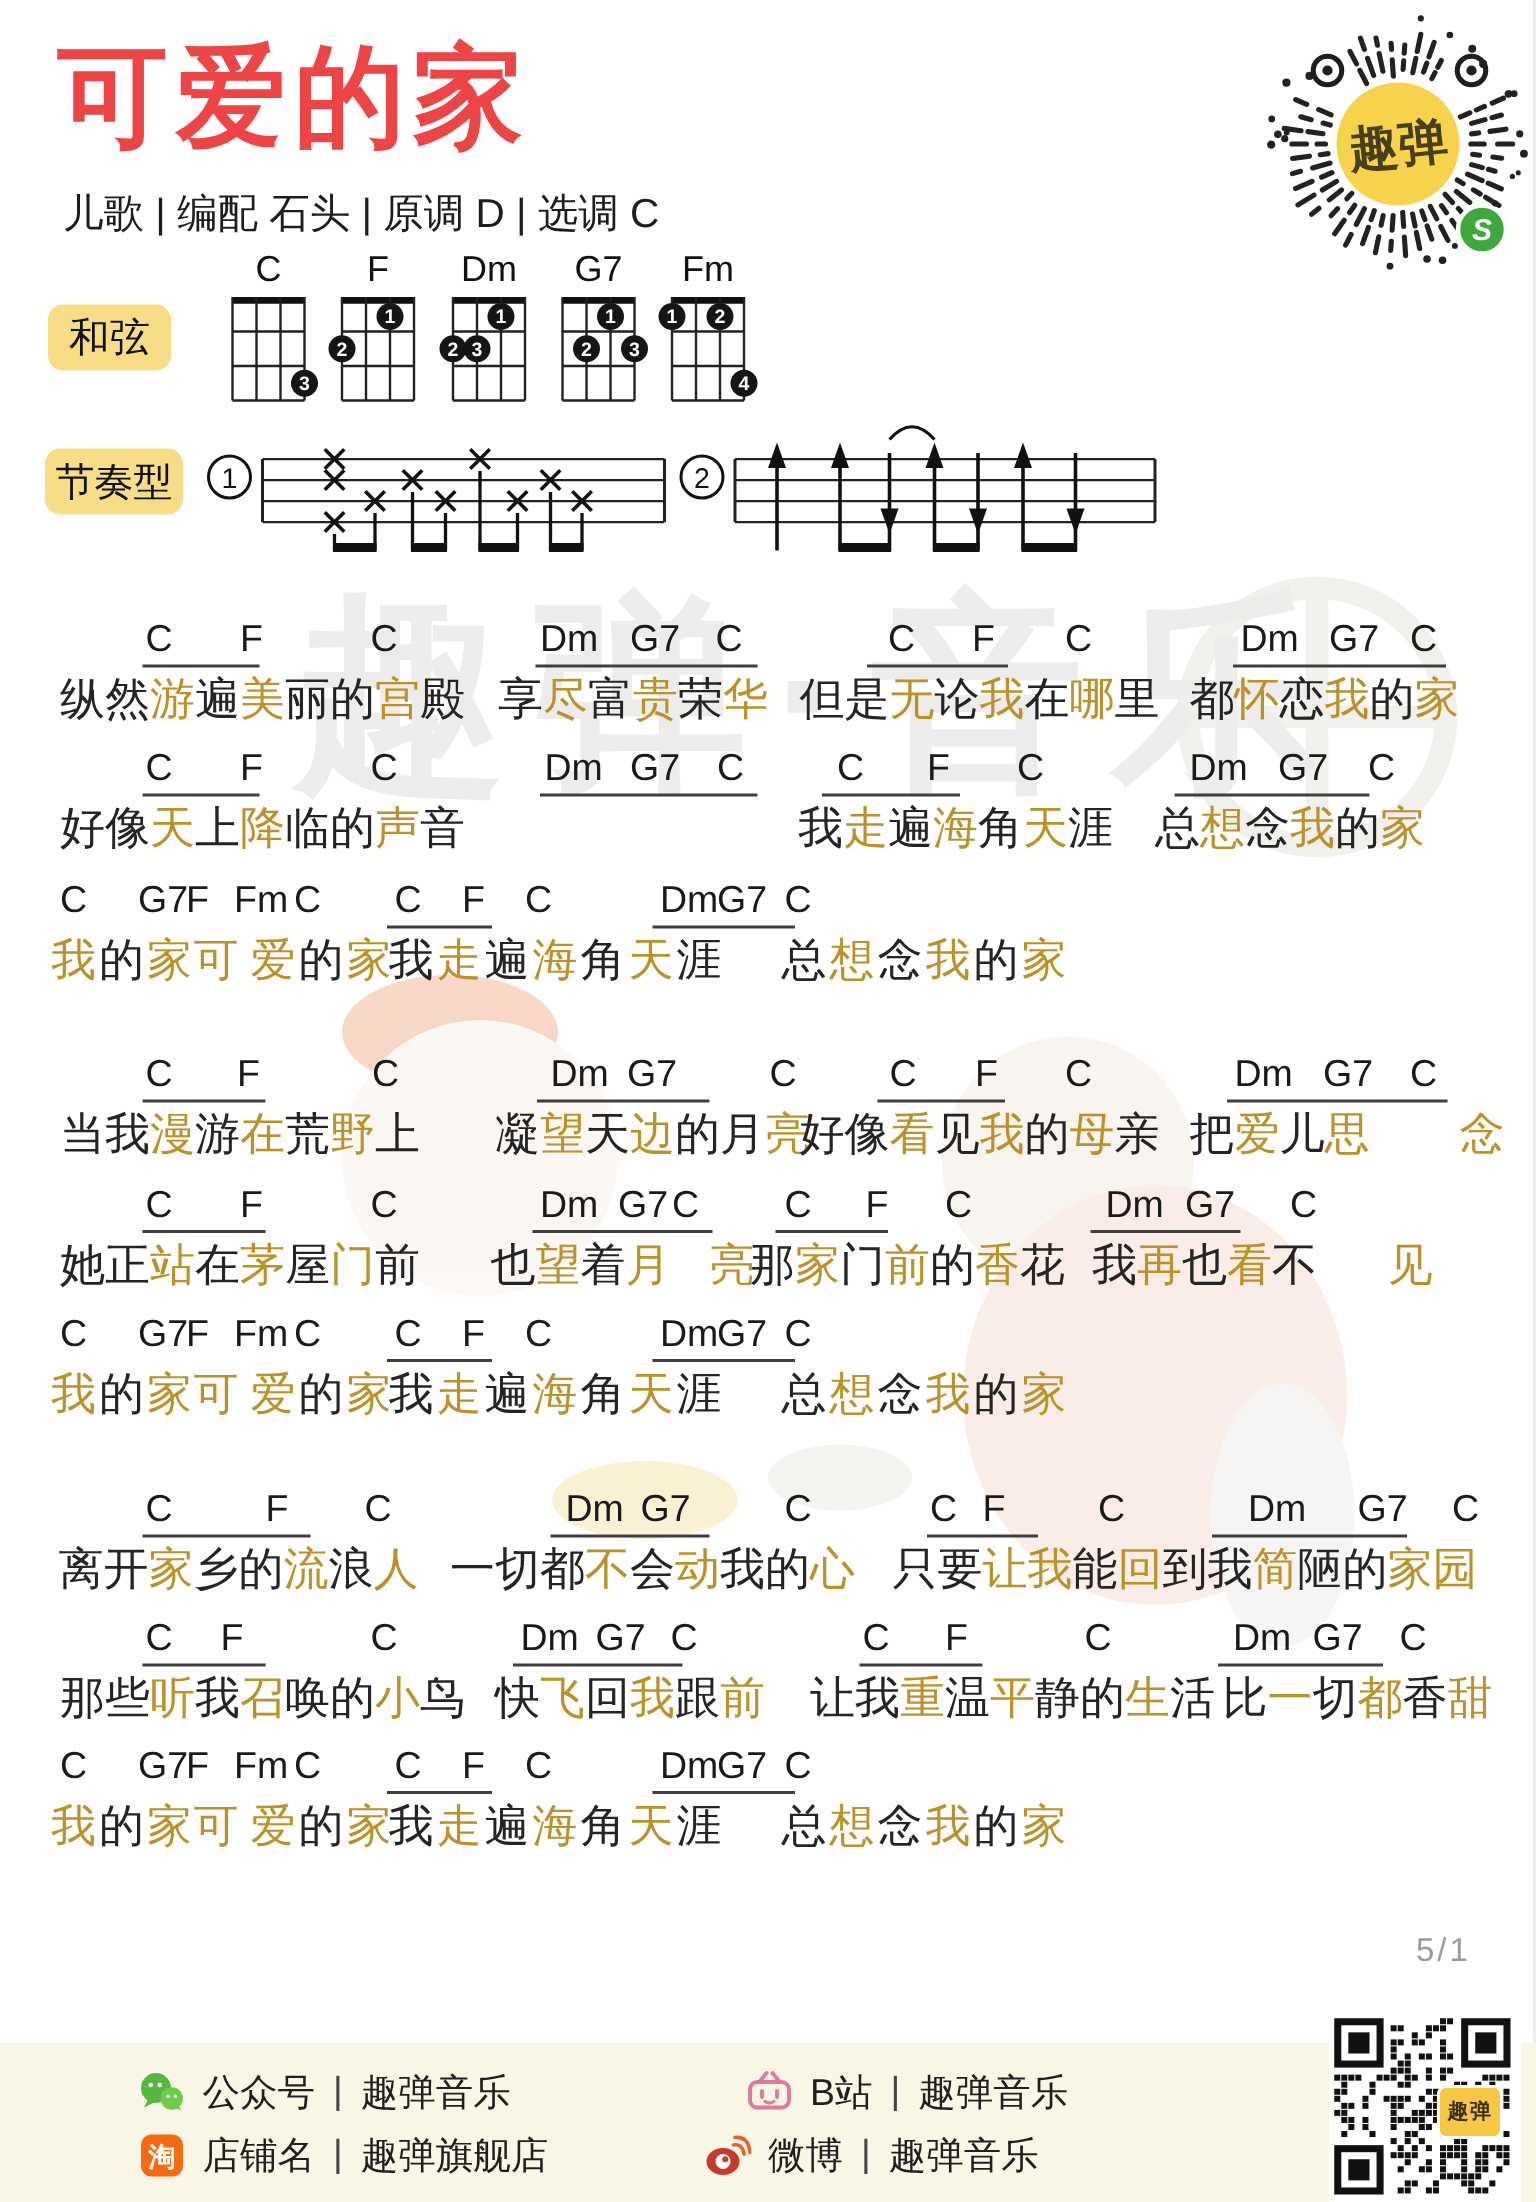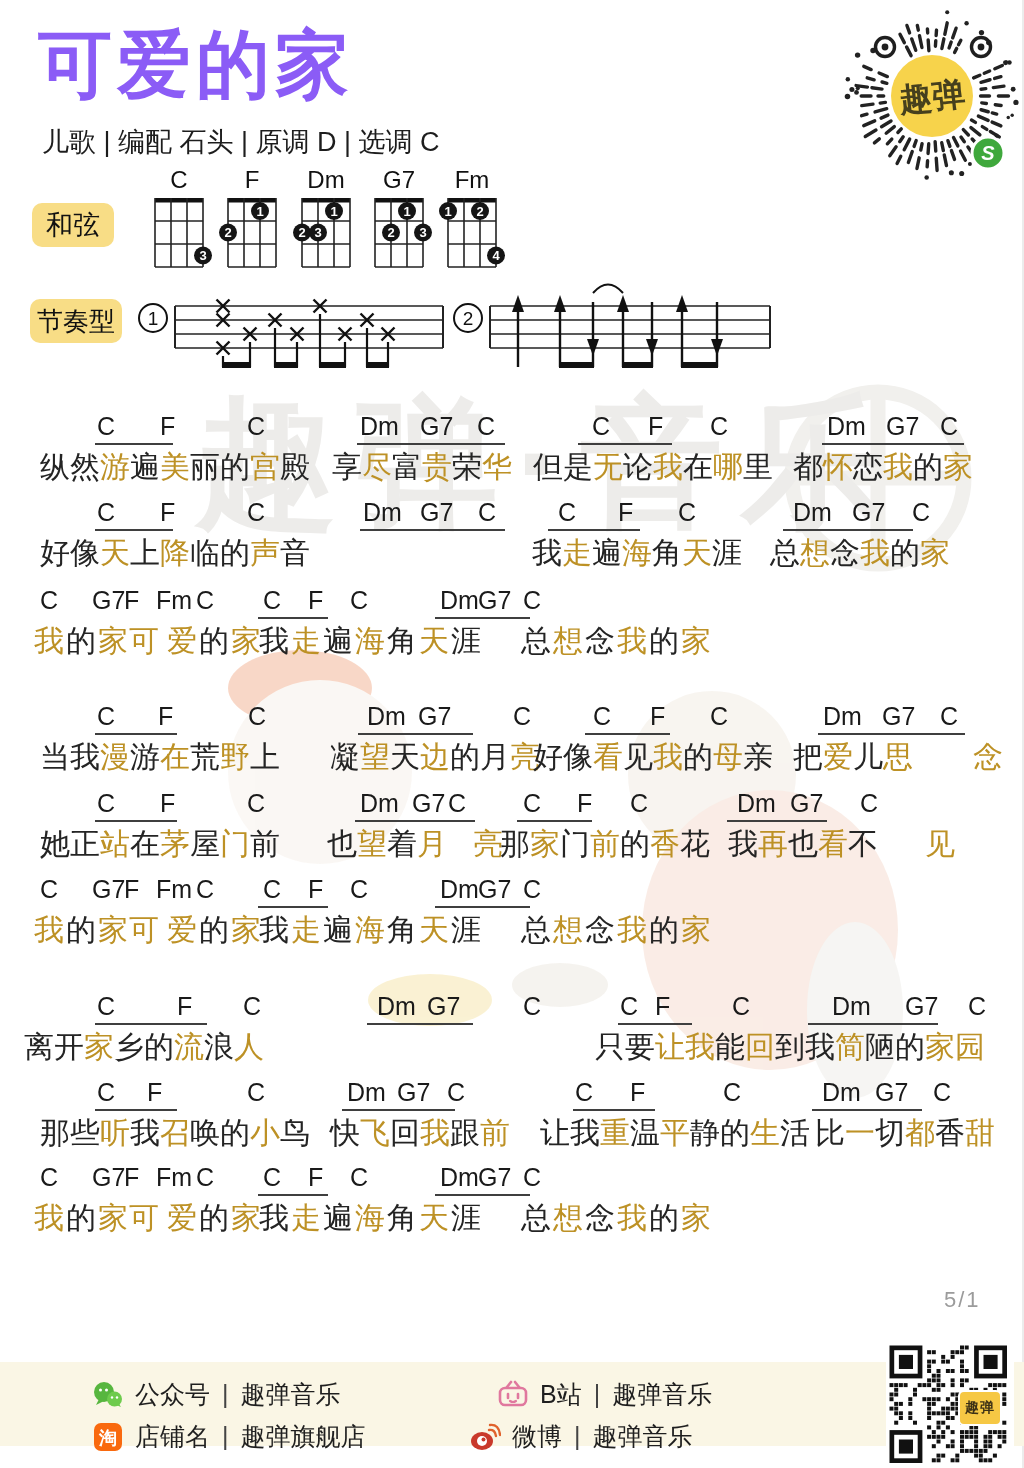--- a/index.html
+++ b/index.html
@@ -1,34 +1,34 @@
 <!DOCTYPE html>
 <html style="--gold: #bd9125; --badge: #f8dd86; --footerbg: #faf6e5; --qrlogo: #f6c844;"><head>
 <meta charset="utf-8">
 <style>
   html,body{margin:0;padding:0}
   body{width:1024px;height:1468px;position:relative;background:#fff;overflow:hidden;
        font-family:"Liberation Sans", sans-serif;color:#1a1a1a}
   #edge{position:absolute;right:0;top:0;width:2px;height:100%;background:#ececec}
-  .title{position:absolute;left:38px;top:16px;font-size:74px;font-weight:bold;letter-spacing:5px;color:#8b5cf6}
+  .title{position:absolute;left:38px;top:16px;font-size:74px;font-weight:bold;letter-spacing:5px;color:#ef4444}
   .subtitle{position:absolute;left:42px;top:124px;font-size:27px;color:#1d1d1d}
   .badge{position:absolute;background:var(--badge);border-radius:10px;text-align:center;color:#111;font-weight:500}
   #badge-chord{left:32px;top:203px;width:82px;height:44px;line-height:44px;font-size:27px}
   #badge-rhythm{left:30px;top:299px;width:92px;height:44px;line-height:44px;font-size:26px}
   .dg-label{position:absolute;width:72px;text-align:center;font-size:24px;font-weight:500;color:#111}
   .dg-svg{position:absolute}
   .line{position:absolute;left:0;width:1024px;height:78px}
   .chord{position:absolute;top:0;font-size:25px;font-weight:500;color:#1a1a1a;letter-spacing:0px;white-space:nowrap}
   .ul{position:absolute;top:31px;height:2px;background:#3f3f3f}
   .seg{position:absolute;top:37px;font-size:30px;font-weight:500;white-space:nowrap;line-height:36px}
   .seg b{display:inline-block;width:30px;text-align:center;font-weight:500;color:#242424;font-style:normal}
   .seg.wide b{width:32px}
   .seg b.g{color:var(--gold)}
   .pagenum{position:absolute;left:944px;top:1287px;font-size:22px;color:#9b9b9b;letter-spacing:2px}
-  #footer{position:absolute;left:0;top:1362px;width:1024px;height:84px;background:var(--footerbg)}
+  #footer{position:absolute;left:0;top:1362px;width:1024px;height:106px;background:var(--footerbg)}
   .fitem{position:absolute;display:flex;align-items:center;gap:11px;font-size:25px;color:#1f1f1f;white-space:nowrap}
   .fsep{color:#444;font-weight:300;padding:0 1px}
   .ficon{width:32px;height:32px;display:inline-block}
   .ficon svg{width:32px;height:32px}
   #qr-logo{position:absolute;left:958px;top:1390px;width:40px;height:32px;background:var(--qrlogo);
            border:2px solid #fff;border-radius:6px;font-size:14px;font-weight:bold;color:#3c3116;
            display:flex;align-items:center;justify-content:center;letter-spacing:1px}
   svg{display:block}
   .abs{position:absolute}
 </style>
@@ -466,21 +466,22 @@
       <span class="chord" style="left: 620px;">C</span>
       <span class="chord" style="left: 655px;">F</span>
       <span class="chord" style="left: 732px;">C</span>
       <span class="chord" style="left: 832px;">Dm</span>
       <span class="chord" style="left: 905px;">G7</span>
       <span class="chord" style="left: 968px;">C</span>
       <div class="ul" style="left: 95px; width: 112px;"></div>
       <div class="ul" style="left: 367px; width: 106px;"></div>
       <div class="ul" style="left: 618px; width: 74px;"></div>
       <div class="ul" style="left: 808px; width: 130px;"></div>
-      <span class="seg" style="left: 24px;"><b>离</b><b>开</b><b class="g">家</b><b>乡</b><b>的</b><b class="g">流</b><b>浪</b><b class="g">人</b></span>
+      <span class="seg" style="left: 39px;"><b>离</b><b>开</b><b class="g">家</b><b>乡</b><b>的</b><b class="g">流</b><b>浪</b><b class="g">人</b></span>
+      <span class="seg" style="left: 300px;"><b>一</b><b>切</b><b>都</b><b class="g">不</b><b>会</b><b class="g">动</b><b>我</b><b>的</b><b class="g">心</b></span>
       <span class="seg" style="left: 595px;"><b>只</b><b>要</b><b class="g">让</b><b class="g">我</b><b>能</b><b class="g">回</b><b>到</b></span>
       <span class="seg" style="left: 805px;"><b>我</b><b class="g">简</b><b>陋</b><b>的</b><b class="g">家</b></span>
       <span class="seg" style="left: 955px;"><b class="g">园</b></span>
     </div>
     <div class="line" style="top: 1078px;">
       <span class="chord" style="left: 97px;">C</span>
       <span class="chord" style="left: 147px;">F</span>
       <span class="chord" style="left: 247px;">C</span>
       <span class="chord" style="left: 347px;">Dm</span>
       <span class="chord" style="left: 397px;">G7</span>

